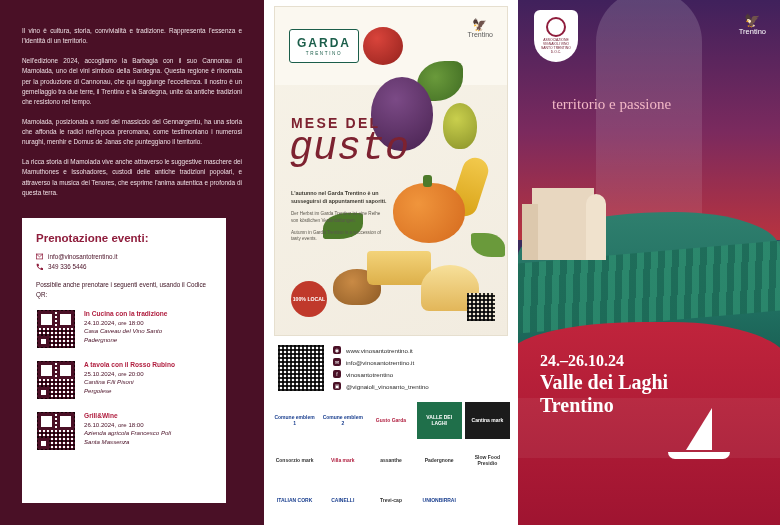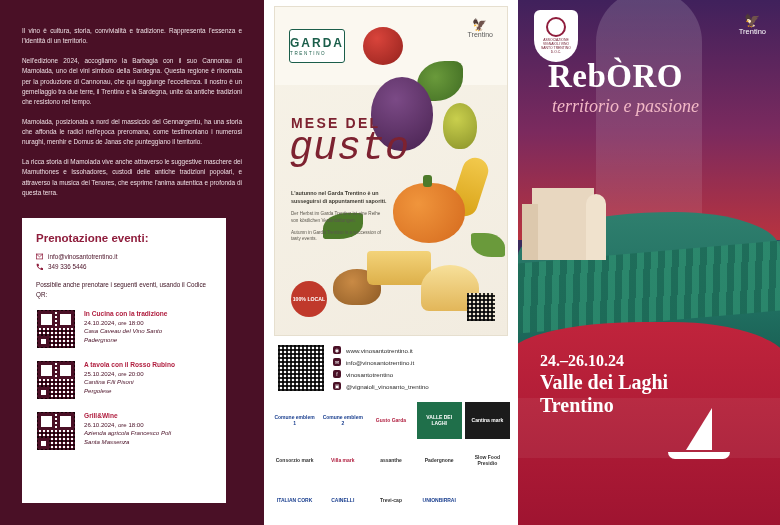--- a/index.html
+++ b/index.html
@@ -115,27 +115,27 @@
     border: 1px solid #e6dfcf;
     overflow: hidden;
   }
   .poster-top {
     position: absolute; left: 0; top: 0; right: 0; height: 78px;
     background: #fbf8f0;
   }
   .garda-logo {
     position: absolute;
     left: 14px; top: 22px;
-    width: 56px; height: 34px;
+    width: 70px; height: 34px;
     background: #ffffff;
     border: 1.4px solid #1b5e4a;
     border-radius: 3px;
     display: flex;
     flex-direction: column;
-    align-items: flex-start;
+    align-items: center;
     justify-content: center;
   }
   .garda-logo .g1 {
     font-size: 12px; font-weight: bold; color: #1b5e4a; letter-spacing: 2px;
   }
   .garda-logo .g2 {
     font-size: 4.6px; color: #1b5e4a; letter-spacing: 1.6px; margin-top: 1px;
   }
   .tren-mark {
     position: absolute;
@@ -385,22 +385,21 @@
   .reboro {
     position: absolute; left: 30px; top: 58px;
     font-family: "Liberation Serif", serif;
     font-size: 33px; font-weight: bold;
     color: #ffffff;
     letter-spacing: 0.5px;
   }
   .tagline {
     position: absolute; left: 34px; top: 96px;
     font-family: "Liberation Serif", serif;
-    font-style: italic;
-    font-size: 18px;
+    font-size: 15px;
     color: #f2b8c6;
   }
   .dates {
     position: absolute; left: 22px; top: 352px;
     color: #ffffff;
     font-family: "Liberation Serif", serif;
     font-weight: bold;
   }
   .dates .d1 { font-size: 16px; line-height: 1.18; }
   .dates .d2 { font-size: 20px; line-height: 1.18; }
@@ -572,21 +571,20 @@
     <div class="crest">
       <div class="ring"></div>
       <span>ASSOCIAZIONE VIGNAIOLI VINO SANTO TRENTINO D.O.C.</span>
     </div>
 
     <div class="tren-logo-r">
       <span class="bird">🦅</span>
       <span>Trentino</span>
     </div>
 
-    <div class="reboro">RebÒRO</div>
     <div class="tagline">territorio e passione</div>
 
     <div class="dates">
       <div class="d1">24.–26.10.24</div>
       <div class="d2">Valle dei Laghi</div>
       <div class="d3">Trentino</div>
     </div>
   </div>
 
 </div>

